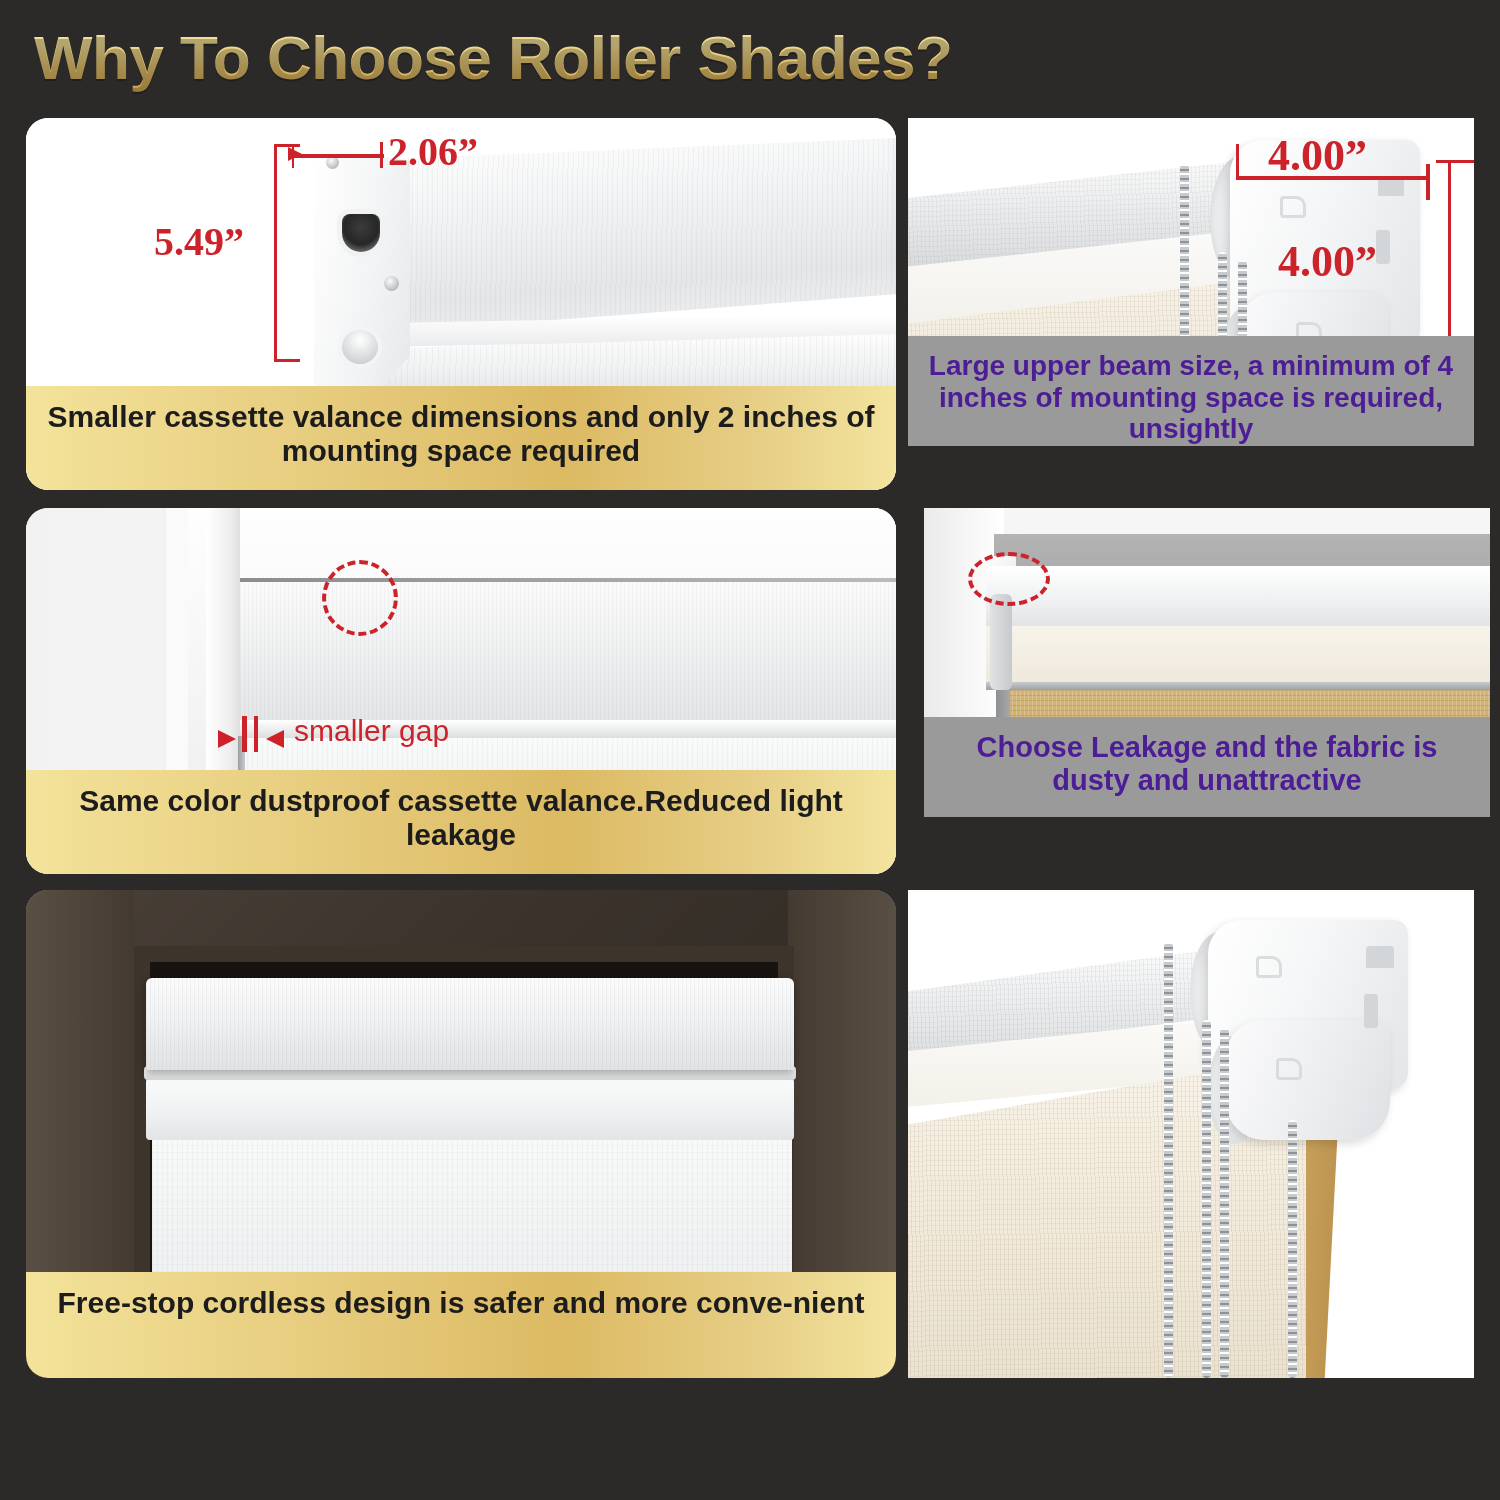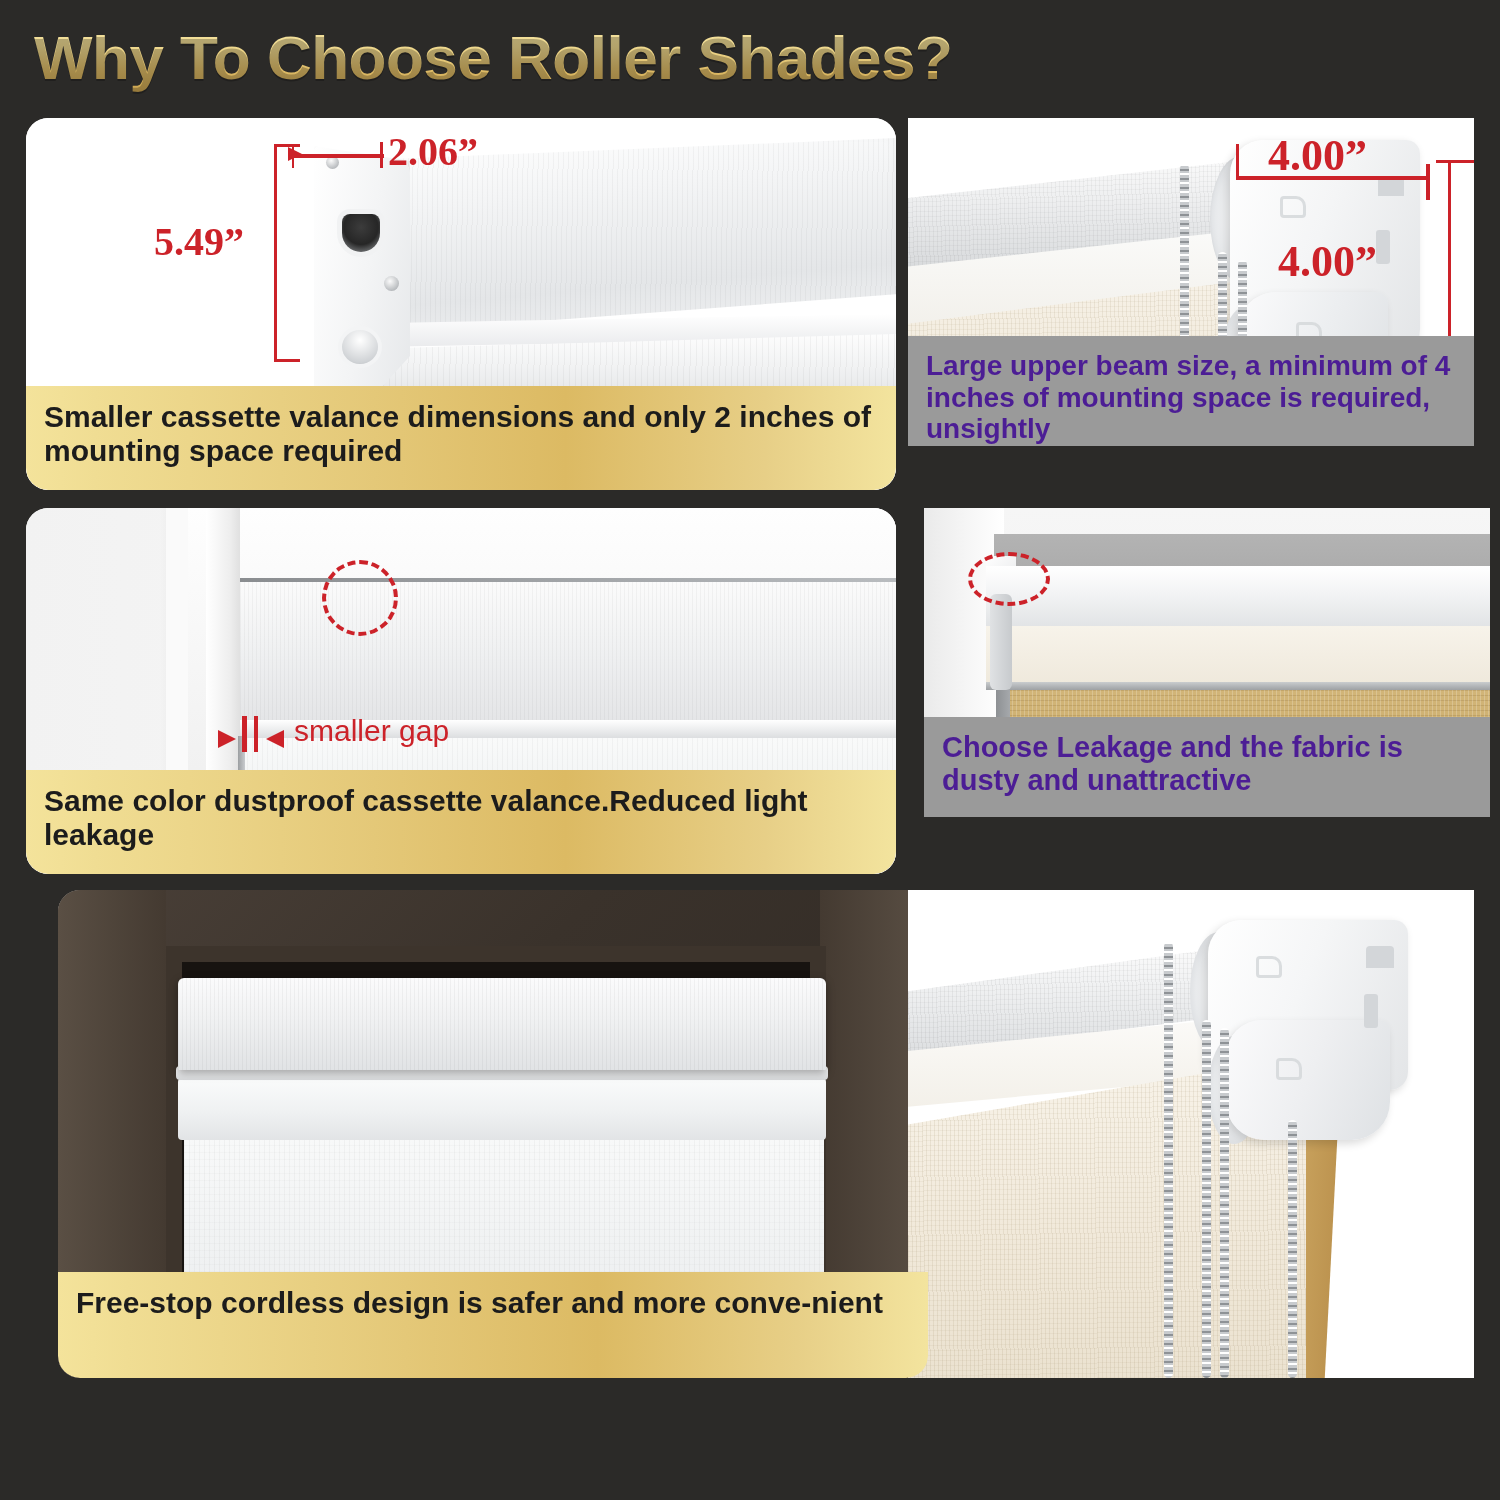--- a/index.html
+++ b/index.html
@@ -2,21 +2,21 @@
 <html><head>
 <meta charset="utf-8">
 <style>
   * { box-sizing: border-box; margin: 0; padding: 0; }
   html, body {
     width: 1500px; height: 1500px;
     background: #2b2a28;
     font-family: "Liberation Sans", sans-serif;
     overflow: hidden;
   }
-  .page { position: relative; width: 1500px; height: 1500px; background: #2b2a28; }
+  .page { position: relative; width: 1500px; height: 1500px; background: #2b2a28; text-align: center; }
 
   
   .title {
     position: absolute; left: 34px; top: 22px;
     font-size: 62px; font-weight: bold; letter-spacing: -0.5px;
     background: linear-gradient(180deg, #f6e7a8 0%, #efd98f 35%, #dcb964 70%, #c9a24e 100%);
     -webkit-background-clip: text; background-clip: text;
     color: transparent; -webkit-text-fill-color: transparent;
     white-space: nowrap;
     text-shadow: 0 2px 0 rgba(0,0,0,0.25);
@@ -24,21 +24,21 @@
 
   
   .panel { position: absolute; overflow: hidden; background: #fff; }
   .panel.left  { border-radius: 22px; }
   .panel.right { border-radius: 0; }
 
   .p-tl { left: 26px;  top: 118px;  width: 870px; height: 372px; }
   .p-tr { left: 908px; top: 118px;  width: 566px; height: 328px; }
   .p-ml { left: 26px;  top: 508px;  width: 870px; height: 366px; }
   .p-mr { left: 924px; top: 508px;  width: 566px; height: 309px; }
-  .p-bl { left: 26px;  top: 890px;  width: 870px; height: 488px; margin-left: 32px; }
+  .p-bl { left: 26px;  top: 890px;  width: 870px; height: 488px; }
   .p-br { left: 908px; top: 890px;  width: 566px; height: 488px; }
 
   .photo { position: absolute; inset: 0; overflow: hidden; }
 
   
   .caption {
     position: absolute; left: 0; right: 0; bottom: 0;
     padding: 14px 18px 16px 18px;
     font-size: 30px; font-weight: bold; line-height: 1.13;
     z-index: 40;

